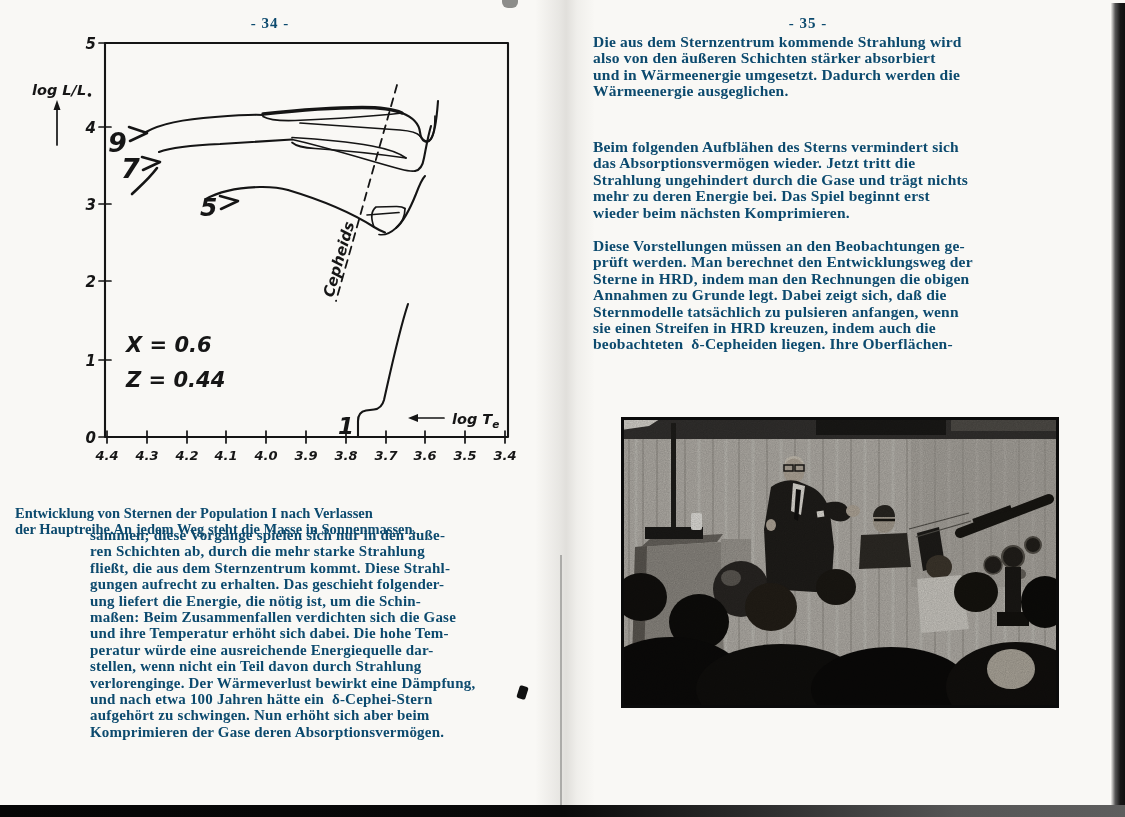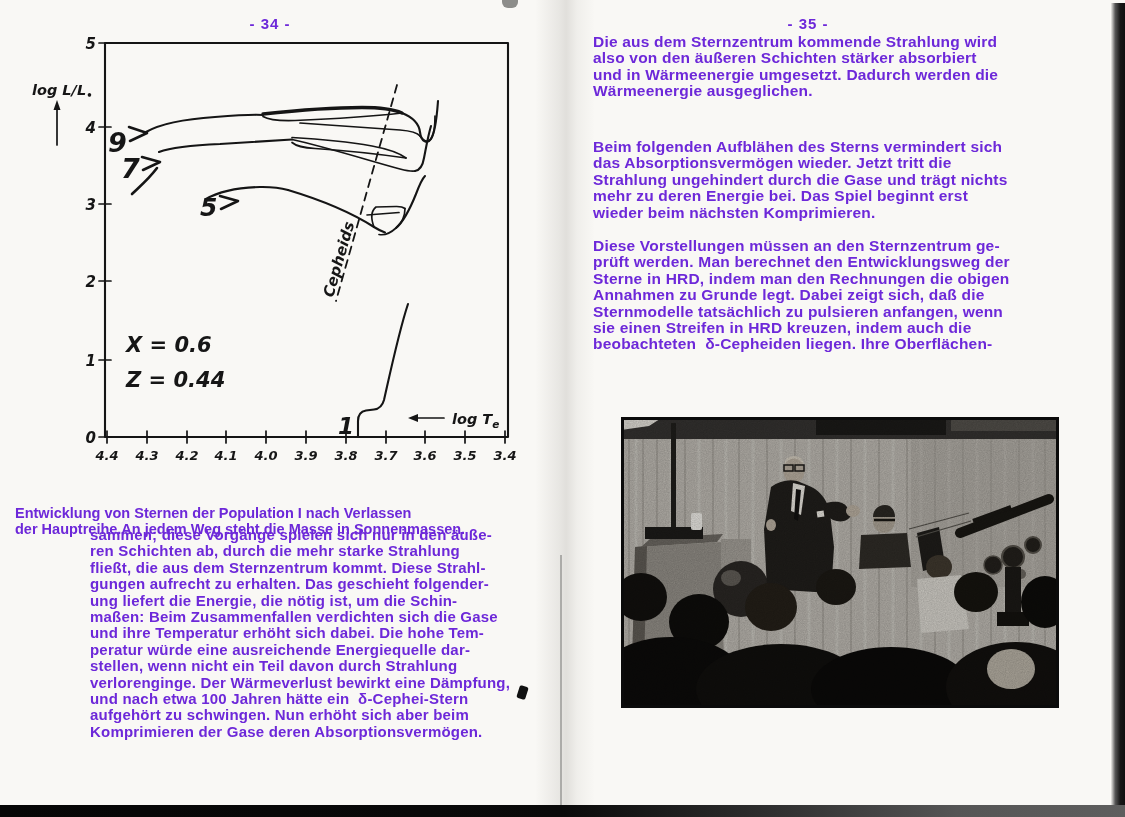--- a/index.html
+++ b/index.html
@@ -3,21 +3,21 @@
 <meta charset="utf-8">
 <style>
   html,body{margin:0;padding:0;}
   body{
     width:1125px;height:817px;position:relative;overflow:hidden;
     background:#f9f8f5;
     font-family:"DejaVu Sans Mono", monospace;
   }
   .abs{position:absolute;}
   
-  .tw{font-family:Liberation Sans, sans-serif;font-weight:bold;color:#6d28d9;}
+  .tw{font-family:Liberation Serif, serif;font-weight:bold;color:#0c4a6e;}
   .tl{white-space:pre;line-height:16.4px;}
   .pagenum{font-size:15px;letter-spacing:1px;text-align:center;width:120px;}
   .body-left{font-size:15px;letter-spacing:.2px;margin-left:45px;}
   .body-right{font-size:15.5px;letter-spacing:.2px;}
   .caption{font-size:14.5px;letter-spacing:0px;}
   
   .ft{font-family:"DejaVu Sans", sans-serif;font-style:italic;font-weight:bold;fill:#161616;}
   .yt{font-size:15px;text-anchor:end;}
   .xt{font-size:13px;text-anchor:middle;}
   .ml{font-size:27px;}
@@ -149,21 +149,21 @@
 
 <div class="abs tw body-right" style="left:593px;top:139px;">
   <div class="tl">Beim folgenden Aufblähen des Sterns vermindert sich</div>
   <div class="tl">das Absorptionsvermögen wieder. Jetzt tritt die</div>
   <div class="tl">Strahlung ungehindert durch die Gase und trägt nichts</div>
   <div class="tl">mehr zu deren Energie bei. Das Spiel beginnt erst</div>
   <div class="tl">wieder beim nächsten Komprimieren.</div>
 </div>
 
 <div class="abs tw body-right" style="left:593px;top:238px;">
-  <div class="tl">Diese Vorstellungen müssen an den Sternzentrum ge-</div>
+  <div class="tl">Diese Vorstellungen müssen an den Beobachtungen ge-</div>
   <div class="tl">prüft werden. Man berechnet den Entwicklungsweg der</div>
   <div class="tl">Sterne in HRD, indem man den Rechnungen die obigen</div>
   <div class="tl">Annahmen zu Grunde legt. Dabei zeigt sich, daß die</div>
   <div class="tl">Sternmodelle tatsächlich zu pulsieren anfangen, wenn</div>
   <div class="tl">sie einen Streifen in HRD kreuzen, indem auch die</div>
   <div class="tl">beobachteten  δ-Cepheiden liegen. Ihre Oberflächen-</div>
 </div>
 
 <svg class="abs" style="left:621px;top:417px;" width="438" height="291" viewBox="0 0 438 291">
   <defs>

